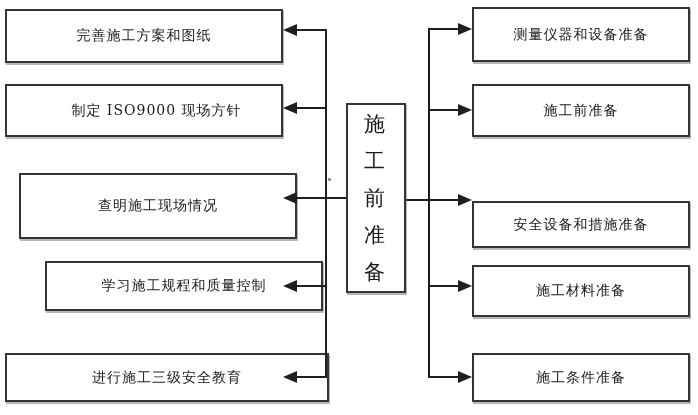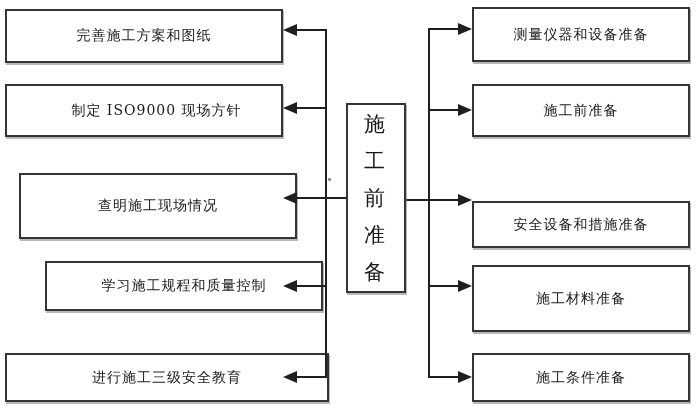--- a/index.html
+++ b/index.html
@@ -89,21 +89,21 @@
 
   <div class="box" style="left:472px; top:7px; width:218px; height:55px;">
     <span class="lbl">测量仪器和设备准备</span>
   </div>
   <div class="box" style="left:472px; top:84px; width:218px; height:53px;">
     <span class="lbl">施工前准备</span>
   </div>
   <div class="box" style="left:472px; top:177px; width:218px; height:47px;margin-top:24px;">
     <span class="lbl">安全设备和措施准备</span>
   </div>
-  <div class="box" style="left:472px; top:265px; width:218px; height:67px;">
+  <div class="box" style="left:472px; top:265px; width:218px; height:52px;">
     <span class="lbl">施工材料准备</span>
   </div>
   <div class="box" style="left:472px; top:353px; width:218px; height:49px;">
     <span class="lbl">施工条件准备</span>
   </div>
 
   <div class="box center-box" style="left:346px; top:103px; width:60px; height:190px;">
     <div class="vtext">施工前准备</div>
   </div>
 

